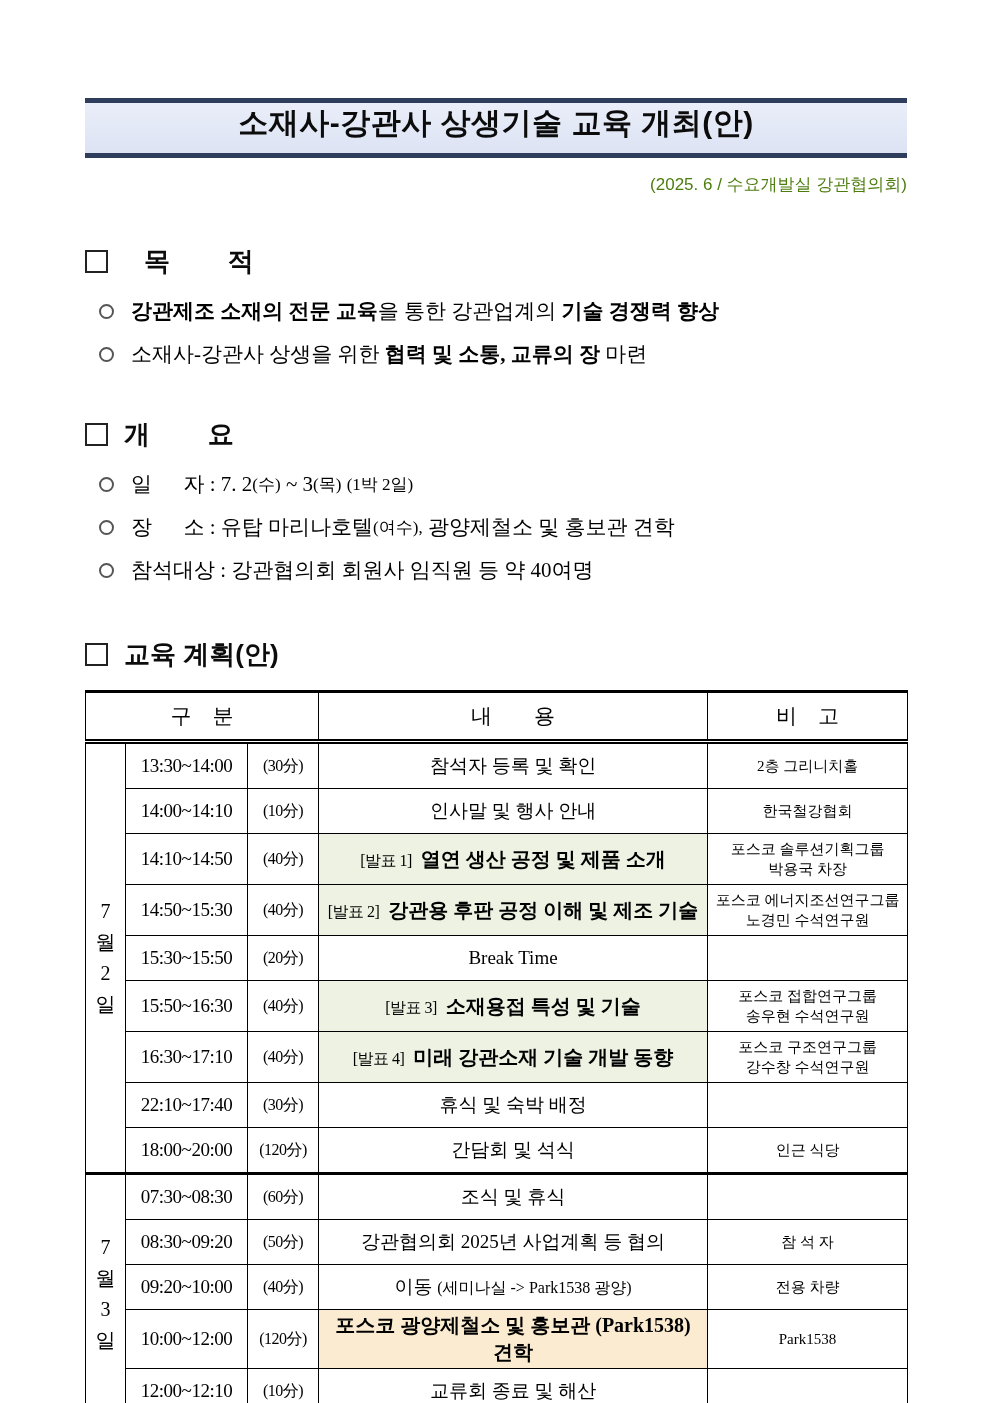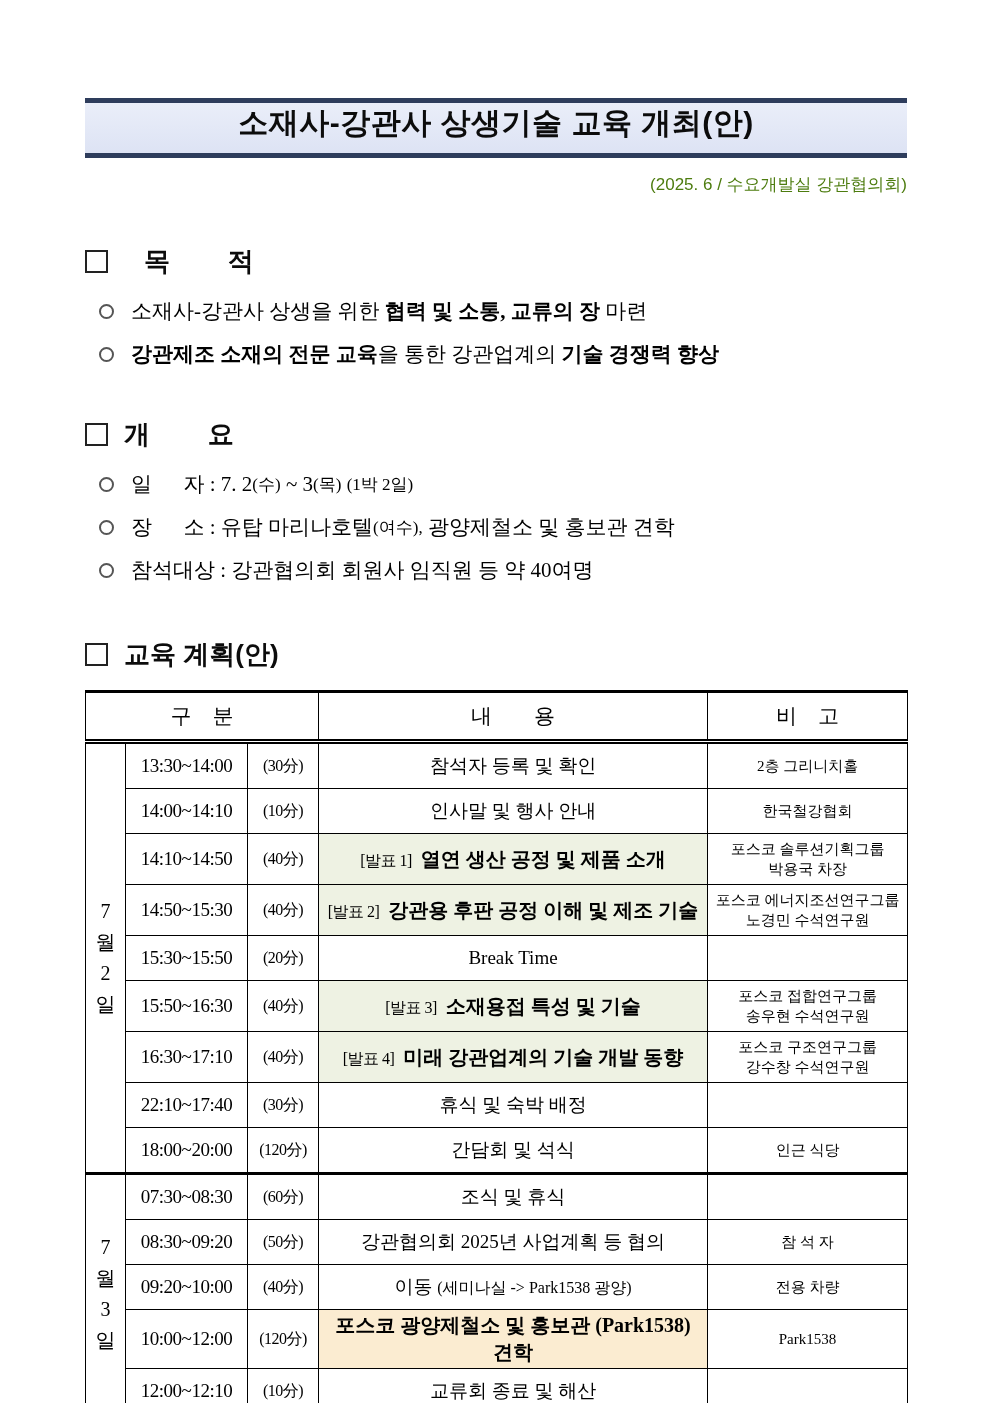--- a/index.html
+++ b/index.html
@@ -97,24 +97,24 @@
   <div class="banner">
     <div class="title">소재사-강관사 상생기술 교육 개최(안)</div>
   </div>
   <div class="subtitle">(2025. 6 / 수요개발실 강관협의회)</div>
 
   <div class="section-heading h-purpose">
     <span class="sq"></span><span>목        적</span>
   </div>
   <div class="bullets">
     <div class="bullet">
+      <span class="dot"></span><span></span><b>강관제조 소재의 전문 교육</b><span>을 통한 강관업계의 </span><b>기술 경쟁력 향상</b><span></span>
+    </div>
+    <div class="bullet">
       <span class="dot"></span><span></span><b></b><span>소재사-강관사 상생을 위한 </span><b>협력 및 소통, 교류의 장</b><span> 마련</span>
-    </div>
-    <div class="bullet">
-      <span class="dot"></span><span></span><b>강관제조 소재의 전문 교육</b><span>을 통한 강관업계의 </span><b>기술 경쟁력 향상</b><span></span>
     </div>
   </div>
 
   <div class="section-heading h-overview">
     <span class="sq"></span><span>개        요</span>
   </div>
   <div class="bullets">
     <div class="bullet">
       <span class="dot"></span><span class="ov-label">일      자</span><span> : </span><span>7. 2</span><span class="small">(수)</span><span> ~ 3</span><span class="small">(목)</span><span> </span><span class="small">(1박 2일)</span>
     </div>
@@ -181,21 +181,21 @@
       </tr>
       <tr class="r-tall">
         <td class="time-cell">15:50~16:30</td>
         <td class="dur-cell">(40分)</td>
         <td class="content-cell hl-green"><span class="pr-prefix">[발표 3]</span><span class="pr-title">소재용접 특성 및 기술</span></td>
         <td class="remark-cell"><span>포스코 접합연구그룹</span><br><span>송우현 수석연구원</span></td>
       </tr>
       <tr class="r-tall">
         <td class="time-cell">16:30~17:10</td>
         <td class="dur-cell">(40分)</td>
-        <td class="content-cell hl-green"><span class="pr-prefix">[발표 4]</span><span class="pr-title">미래 강관업계의 기술 개발 동향</span></td>
+        <td class="content-cell hl-green"><span class="pr-prefix">[발표 4]</span><span class="pr-title">미래 강관소재 기술 개발 동향</span></td>
         <td class="remark-cell"><span>포스코 구조연구그룹</span><br><span>강수창 수석연구원</span></td>
       </tr>
       <tr class="r-single">
         <td class="time-cell">22:10~17:40</td>
         <td class="dur-cell">(30分)</td>
         <td class="content-cell">휴식 및 숙박 배정</td>
         <td class="remark-cell"></td>
       </tr>
       <tr class="r-single">
         <td class="time-cell">18:00~20:00</td>

